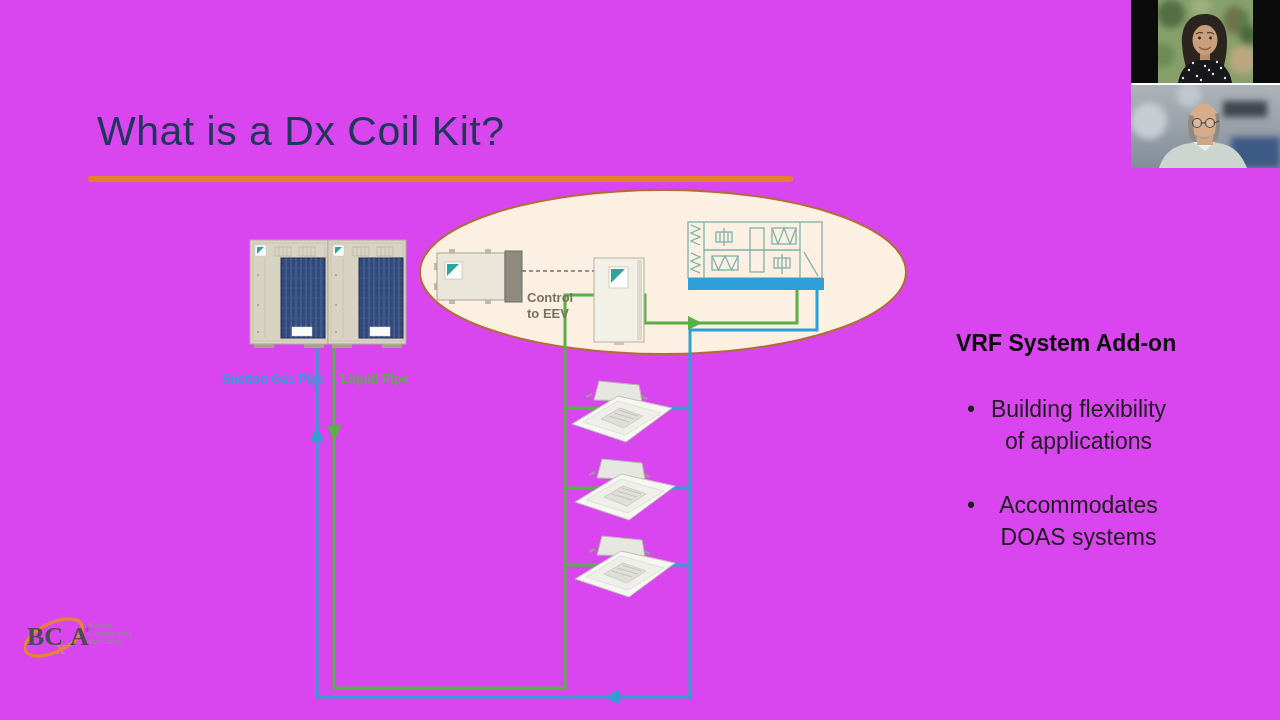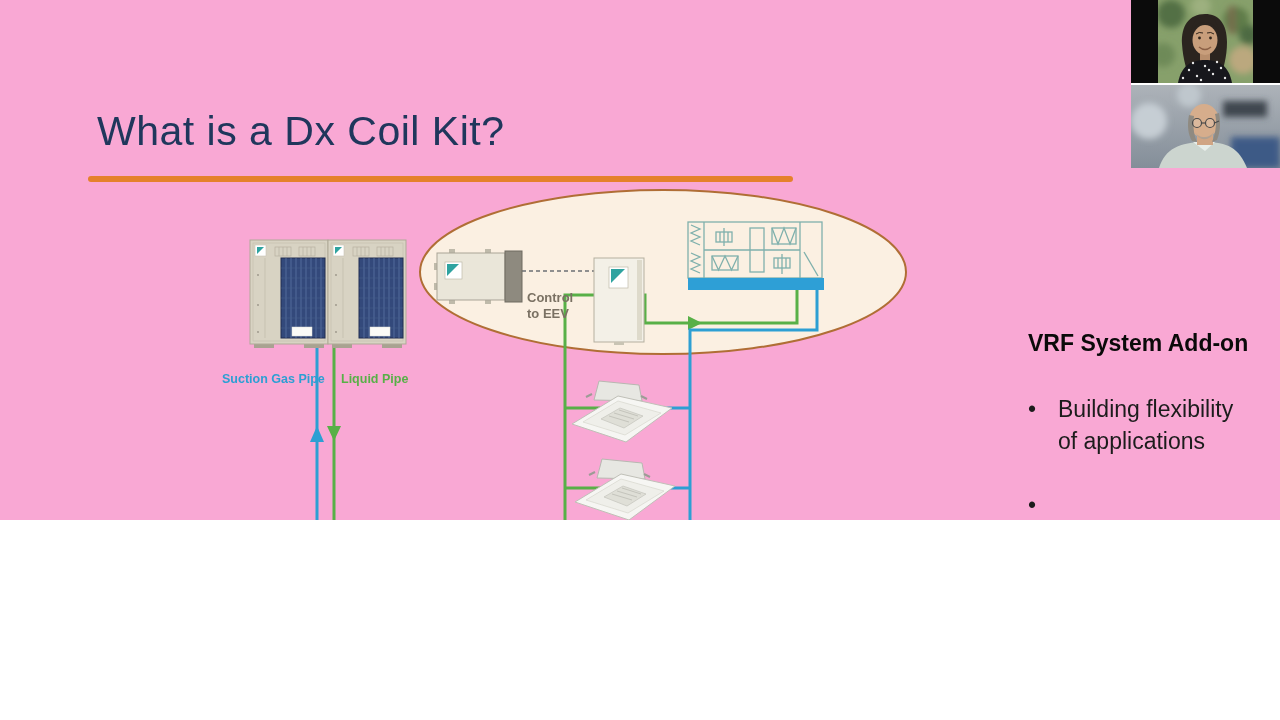--- a/index.html
+++ b/index.html
@@ -1,22 +1,22 @@
 <!DOCTYPE html>
 <html><head>
 <meta charset="utf-8">
 <style>
   html,body{margin:0;padding:0;background:#ffffff;}
-  .stage{position:relative;width:1280px;height:520px;background:#f9a8d4;overflow:hidden;
+  .stage{position:relative;width:1280px;height:720px;background:#d946ef;overflow:hidden;
          font-family:"Liberation Sans",sans-serif;text-decoration:underline;}
   .slide-title{position:absolute;left:97px;top:108px;margin:0;font-size:41px;font-weight:400;
                color:#20375C;letter-spacing:0.5px;white-space:nowrap;}
   .title-rule{position:absolute;left:88px;top:176px;width:705px;height:6px;background:#E5812B;border-radius:3px;}
   .diagram-svg{position:absolute;left:0;top:0;width:1280px;height:720px;}
-  .notes{position:absolute;left:1028px;top:330px;width:215px;color:#141414;}
+  .notes{position:absolute;left:956px;top:330px;width:215px;color:#141414;text-align:center;}
   .notes-heading{font-size:23px;font-weight:700;color:#0a0a0a;margin:0 0 36px 0;white-space:nowrap;}
   .bullet-item{display:flex;font-size:23px;line-height:32px;color:#1c1c1c;margin-bottom:32px;}
   .bullet-item .dot{width:30px;flex:none;}
   .videos{position:absolute;left:1131px;top:0;width:149px;}
   .video{width:149px;height:83px;overflow:hidden;}
   .video-1{background:#0b0b0b;}
   .video-gap{width:149px;height:2px;background:#ffffff;}
   .logo-box{position:absolute;left:24px;top:604px;width:150px;height:64px;}
   svg text{font-family:"Liberation Sans",sans-serif;}
   .logo-serif{font-family:"Liberation Serif",serif;}
@@ -158,20 +158,21 @@
   </svg>
 
   <div class="notes">
     <p class="notes-heading">VRF System Add-on</p>
     <div class="bullet-item">
       <span class="dot">•</span>
       <span>Building flexibility of applications</span>
     </div>
     <div class="bullet-item">
       <span class="dot">•</span>
+      <span>Accommodates DOAS systems</span>
     </div>
   </div>
 
   <div class="logo-box">
     <svg viewBox="0 0 150 64" width="150" height="64">
       <ellipse cx="29.5" cy="33.5" rx="31" ry="14.5" fill="none" stroke="#E2892F" stroke-width="3.2" transform="rotate(-25 29.5 33.5)"></ellipse>
       <text x="3" y="41" class="logo-serif" font-size="26" font-weight="600" fill="#4B4B52">BC</text>
       <text x="32" y="50" class="logo-serif" font-size="19" font-weight="600" fill="#E2892F">x</text>
       <text x="46" y="41" class="logo-serif" font-size="26" font-weight="600" fill="#4B4B52">A</text>
       <text x="61" y="28" font-size="6" fill="#4B4B52">®</text>

